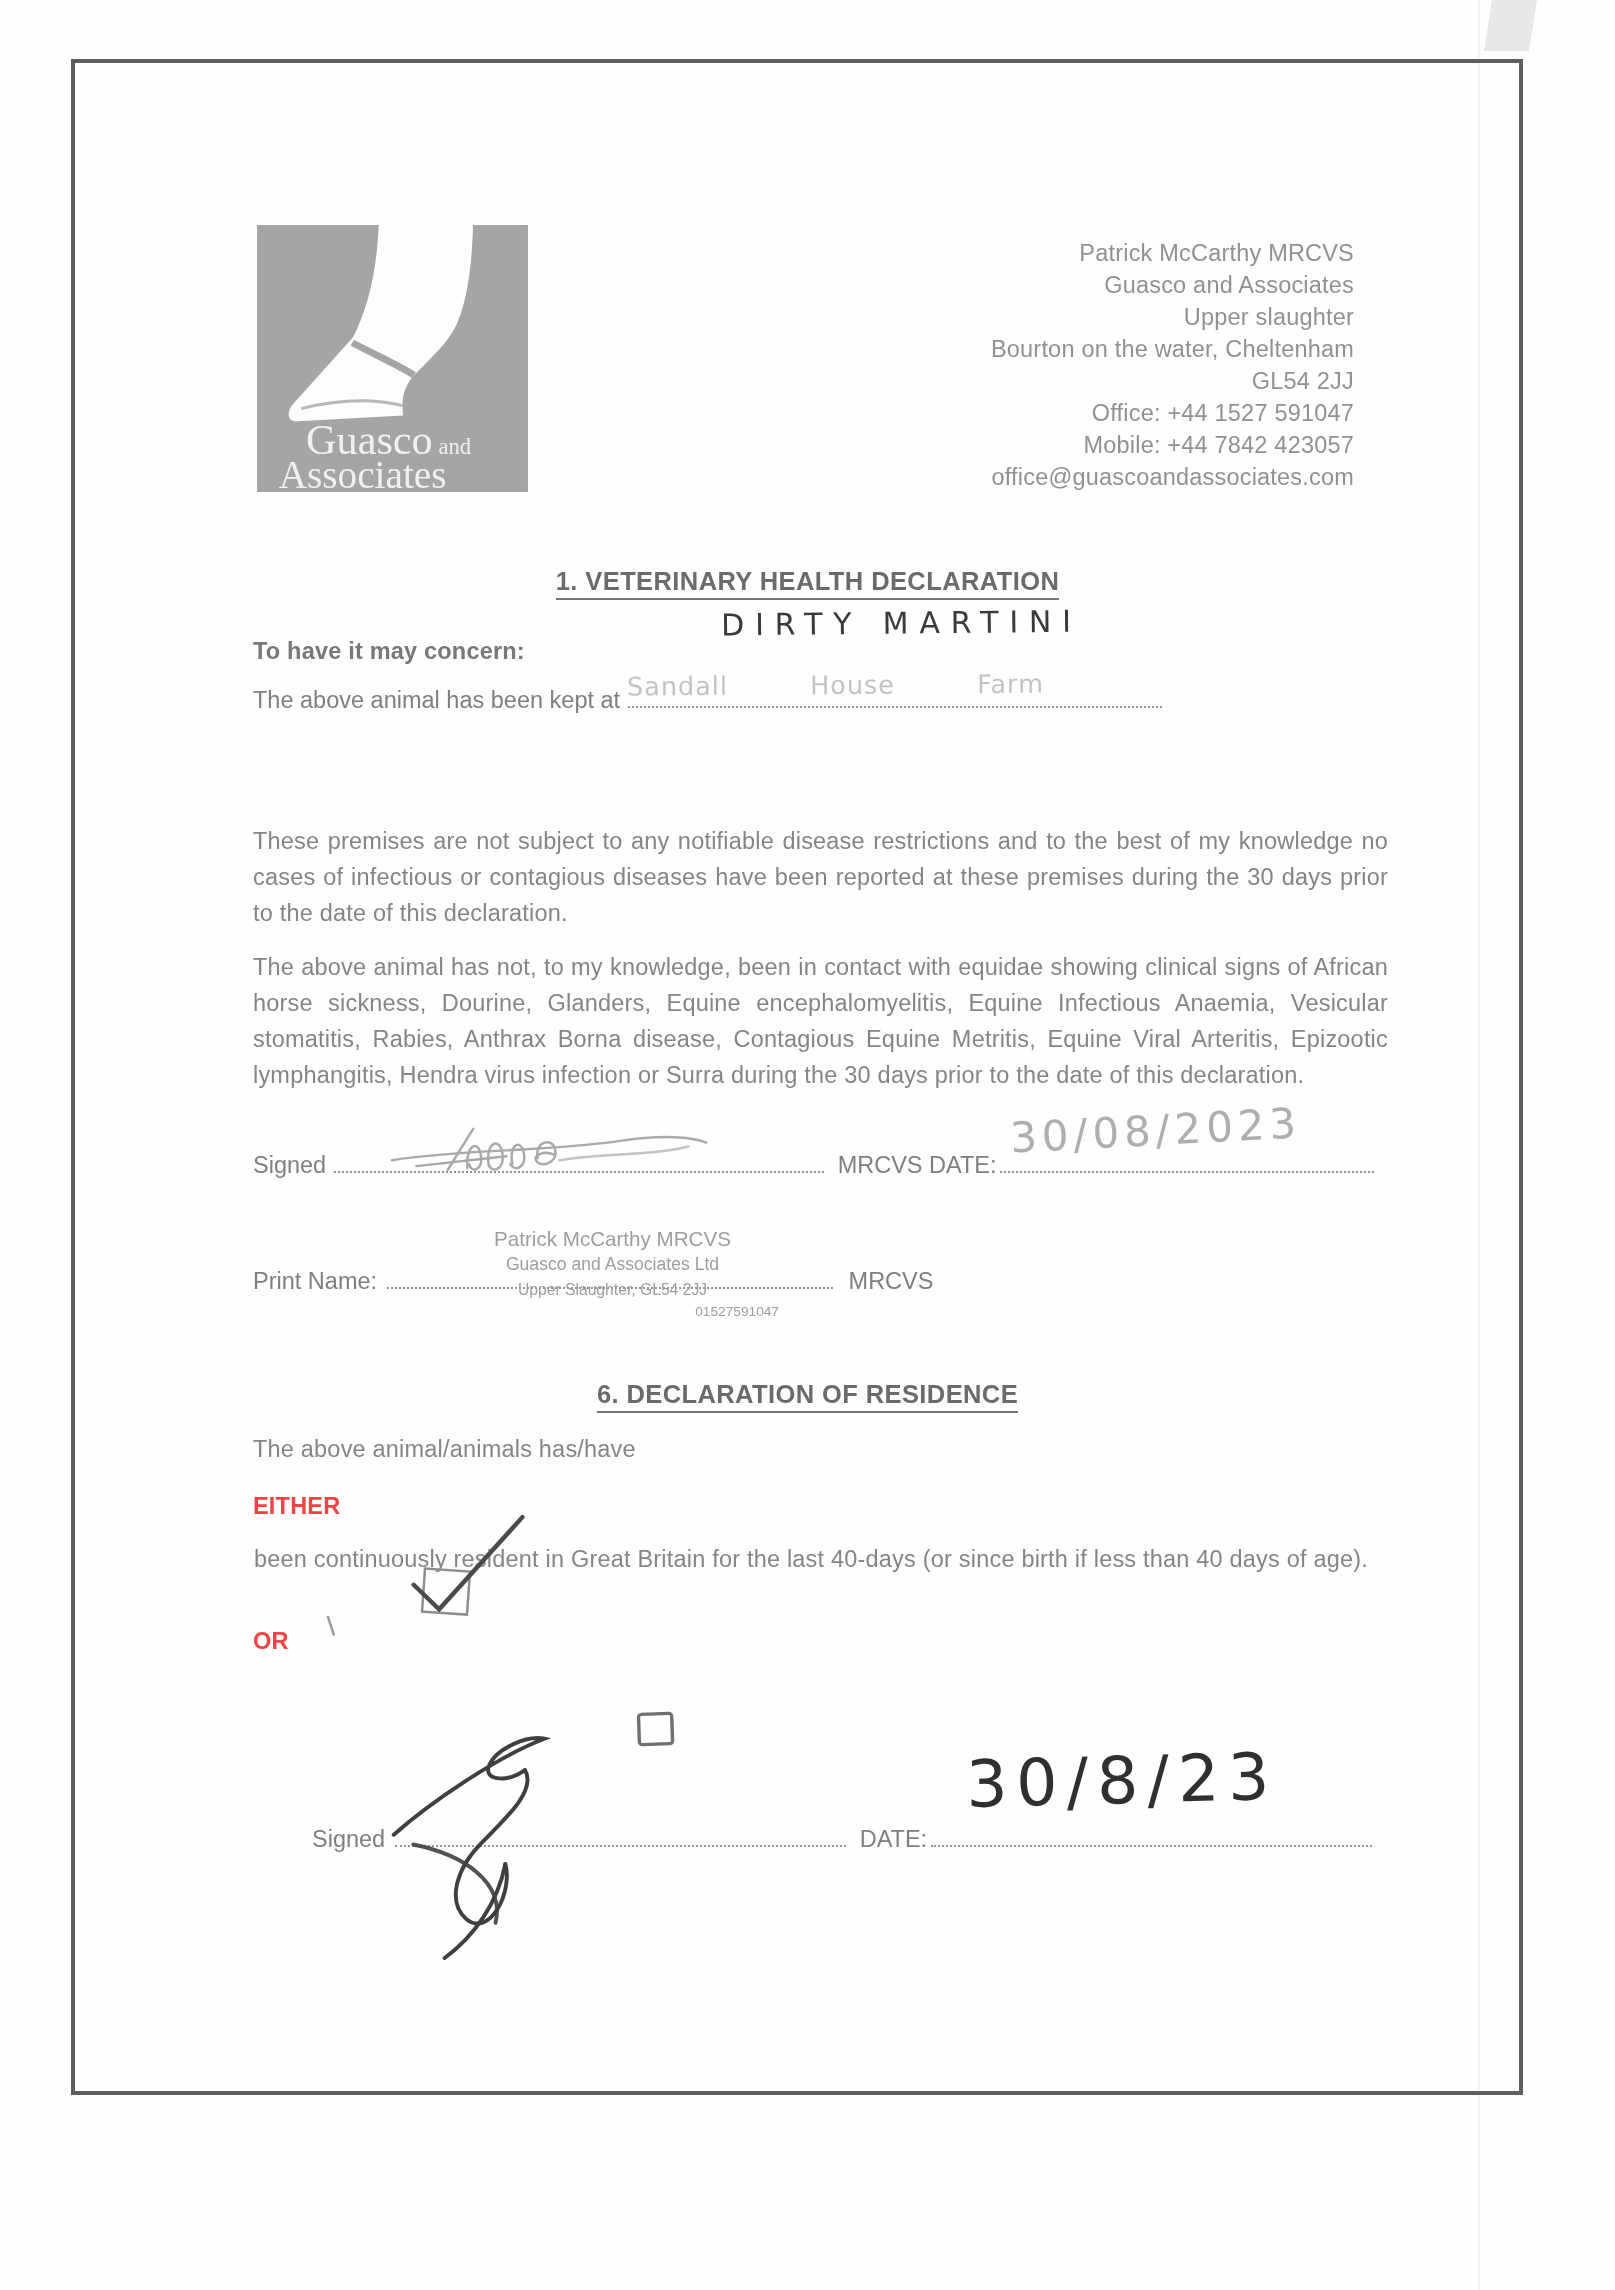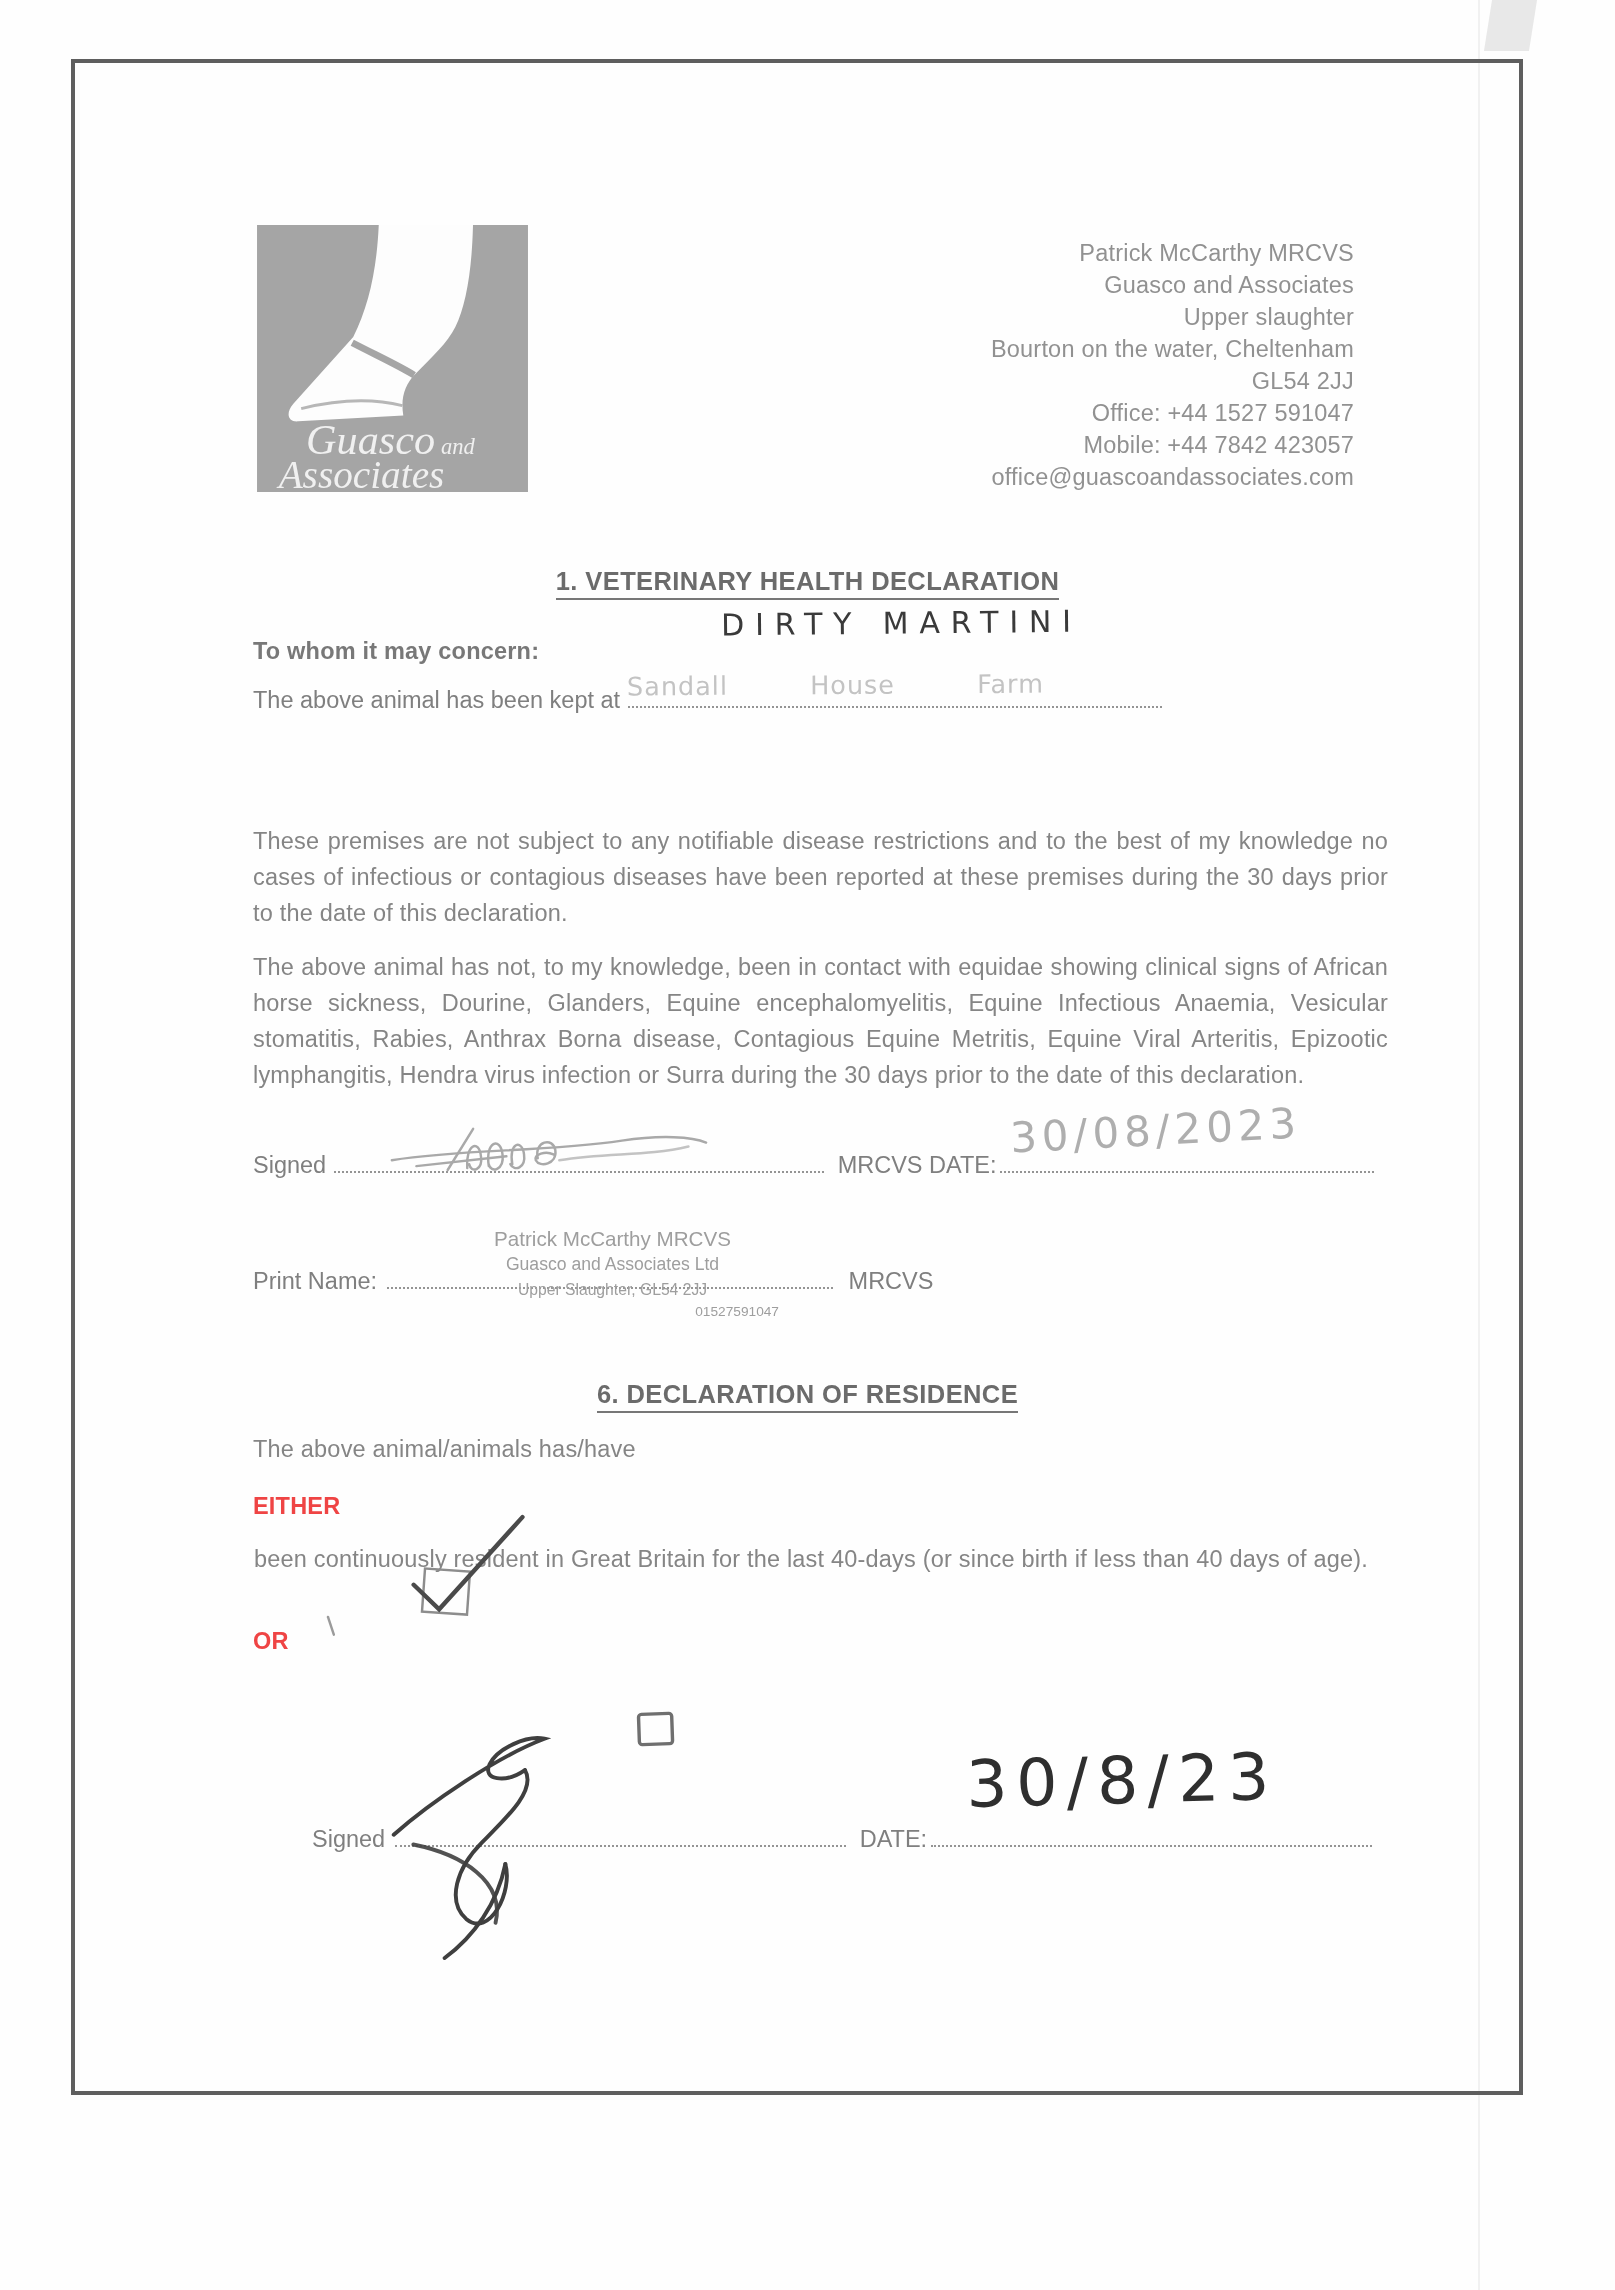--- a/index.html
+++ b/index.html
@@ -40,21 +40,21 @@
 </style>
 </head>
 <body>
 
 <div class="page">
 
   <div class="abs scan-smudge"></div>
   <div class="abs scan-crease"></div>
   <div class="abs frame"></div>
 
-  <div class="abs" style="left:257px;top:225px;font-style:italic;">
+  <div class="abs" style="left:257px;top:225px;">
     <svg width="271" height="267" viewBox="0 0 276 272">
       <rect x="0" y="0" width="276" height="272" fill="#a5a5a5"></rect>
       <path d="M124,0 C122,45 114,82 98,114 L37,182 C29,191 31,201 42,200 L149,194
                C146,176 151,162 161,152 C179,134 194,120 202,104 C213,82 219,45 220,0 Z" fill="#fdfdfd"></path>
       <path d="M97,120 C122,133 144,143 160,153" stroke="#a5a5a5" stroke-width="7" fill="none"></path>
       <path d="M45,187 C86,177 120,177 148,184" stroke="#a5a5a5" stroke-width="3" fill="none" opacity=".8"></path>
       <text x="50" y="233" font-family="Liberation Serif,serif" font-size="43" fill="#f0f0f0">Guasco<tspan font-size="23" dx="6">and</tspan></text>
       <text x="22" y="268" font-family="Liberation Serif,serif" font-size="40" fill="#f0f0f0">Associates</text>
     </svg>
   </div>
@@ -66,21 +66,21 @@
     <div>Bourton on the water, Cheltenham</div>
     <div>GL54 2JJ</div>
     <div>Office: +44 1527 591047</div>
     <div>Mobile: +44 7842 423057</div>
     <div>office@guascoandassociates.com</div>
   </div>
 
   <div class="abs center sec-title" style="top:567px;"><span>1. VETERINARY HEALTH DECLARATION</span></div>
   <div class="abs center hand animal-name">DIRTY MARTINI</div>
 
-  <div class="abs body-text" style="left:253px;top:633px;font-weight:600;color:#787878;">To whom it may concern:</div>
+  <div class="abs body-text" style="left:253px;top:633px;font-weight:600;color:#787878;">To have it may concern:</div>
 
   <div class="abs row" style="left:253px;top:684px;">
     <span>The above animal has been kept at</span>
     <span class="dots" style="width:534px;margin-left:7.8px;"></span>
   </div>
   <div class="abs hand kept-hand">Sandall House Farm</div>
 
   <div class="abs body-text just" style="left:253px;top:823px;width:1135px;">These premises are not subject to any notifiable disease restrictions and to the best of my knowledge  no cases of infectious or contagious diseases have been reported at these premises during the 30 days  prior to the date of this declaration.</div>
   <div class="abs body-text just" style="left:253px;top:949px;width:1135px;">The above animal has not, to my knowledge, been in contact with equidae showing clinical signs of African horse sickness, Dourine, Glanders, Equine encephalomyelitis, Equine Infectious Anaemia, Vesicular stomatitis, Rabies, Anthrax Borna disease, Contagious Equine Metritis, Equine Viral Arteritis,  Epizootic lymphangitis, Hendra virus infection or Surra during the 30 days prior to the date of this  declaration.</div>
 

